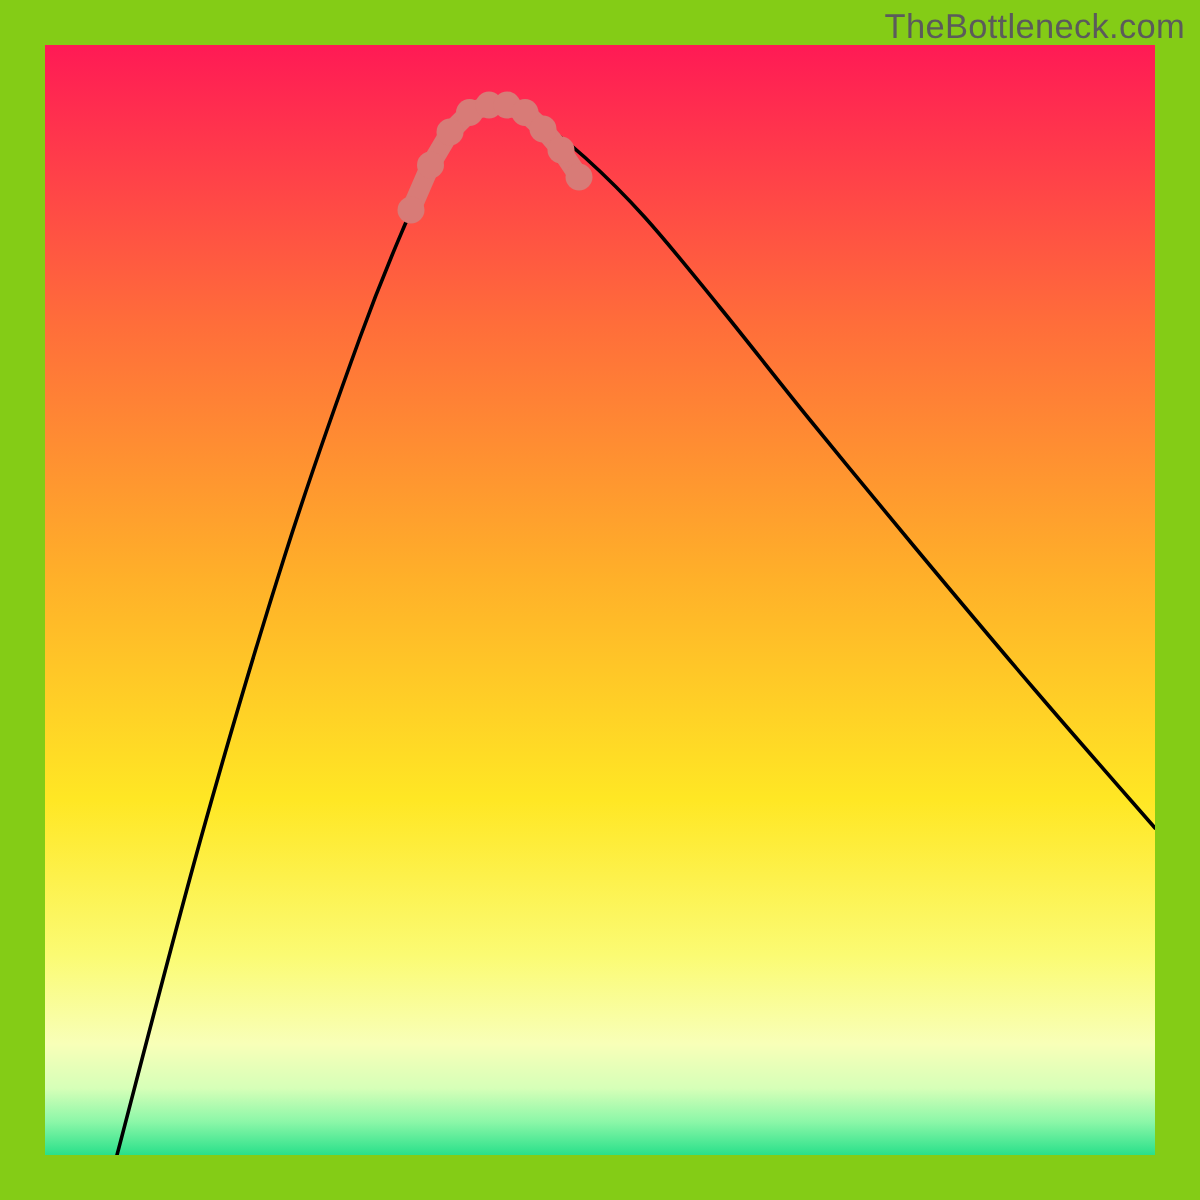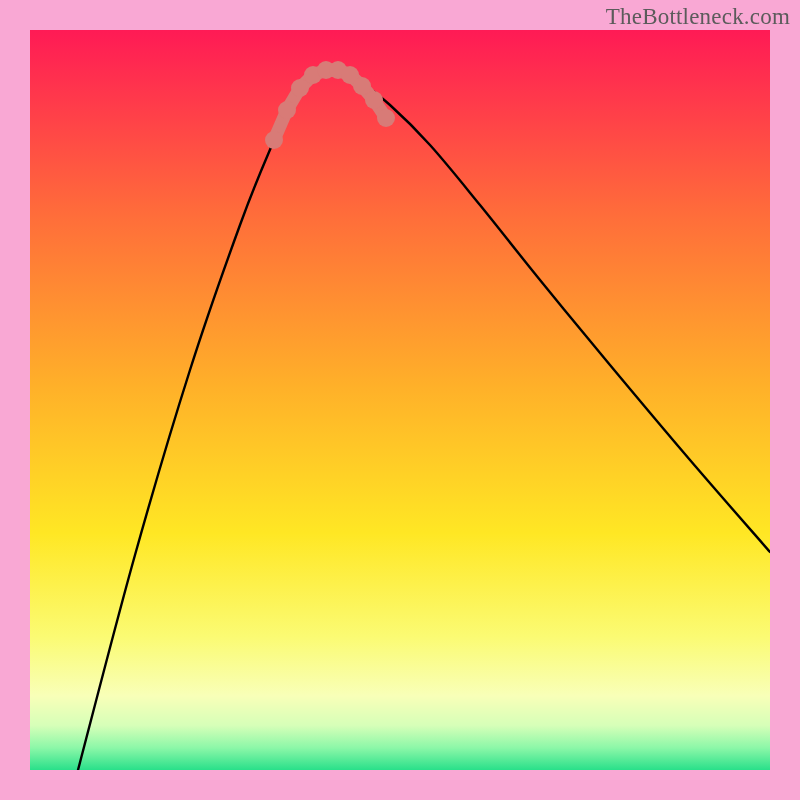--- a/index.html
+++ b/index.html
@@ -8,22 +8,21 @@
     width: 800px;
     height: 800px;
     overflow: hidden;
     background: #000;
     font-family: Arial, Helvetica, sans-serif;
   }
   .frame {
     position: absolute;
     left: 0; top: 0;
     width: 800px; height: 800px;
-    background: #f9a8d4;
-    font-family: Liberation Serif, serif;
+    background: #84cc16;
   }
   .plot {
     position: absolute;
     left: 30px;
     top: 30px;
     width: 740px;
     height: 740px;
     overflow: hidden;
   }
   .gradient {

